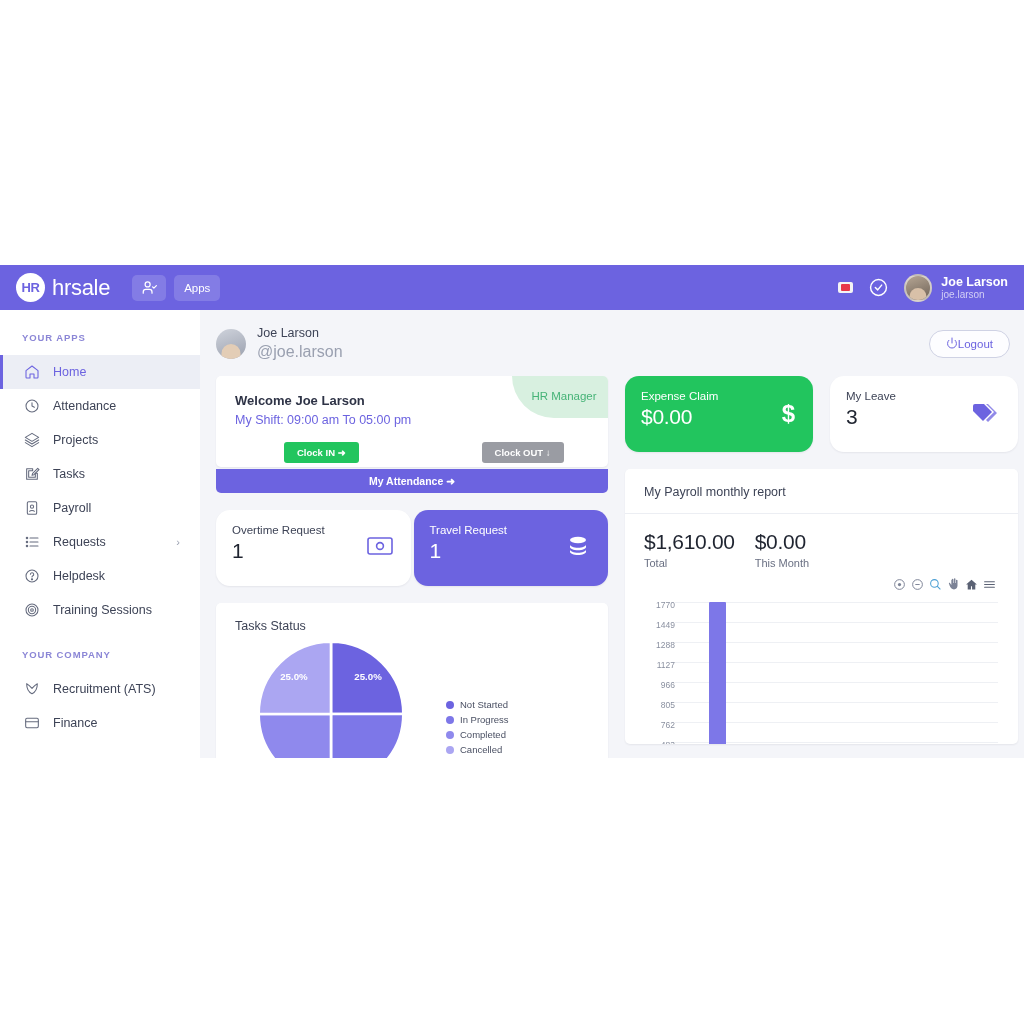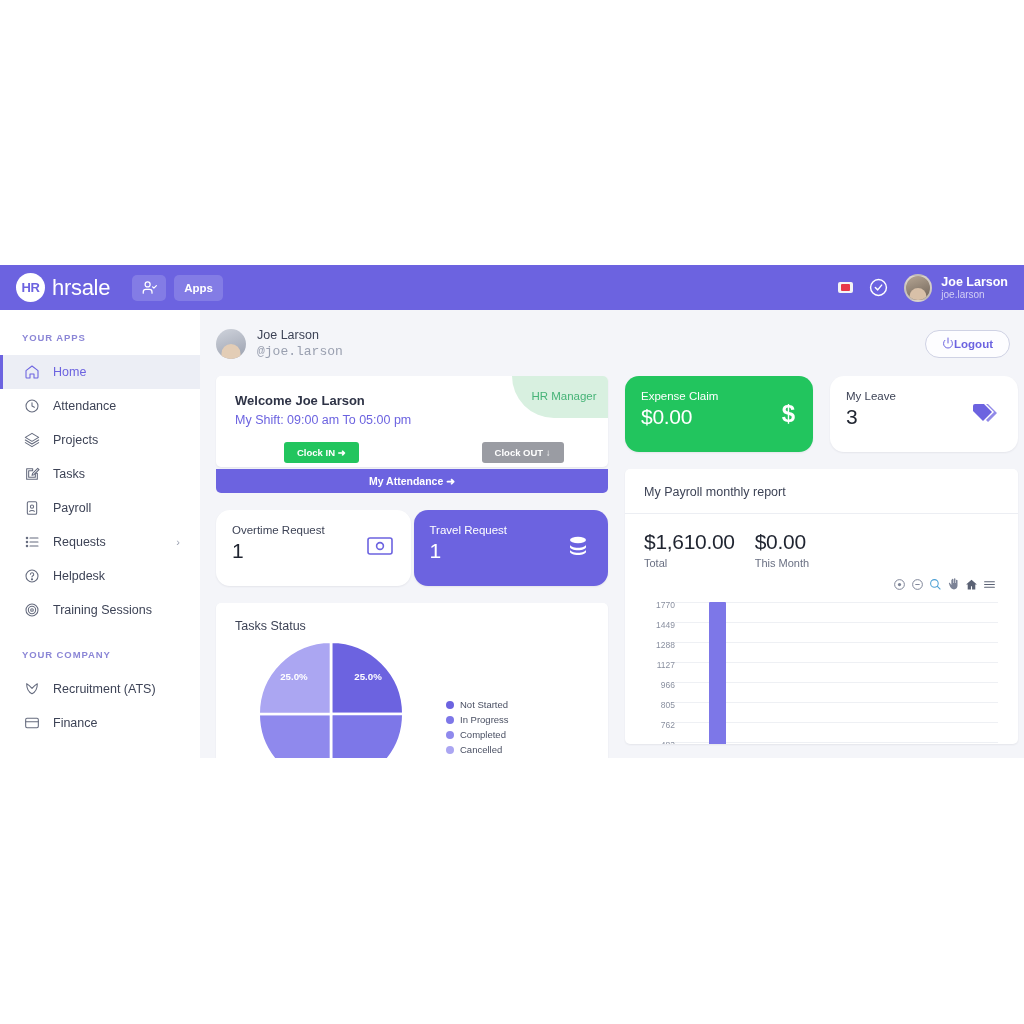--- a/index.html
+++ b/index.html
@@ -20,21 +20,21 @@
   .brand-mark {
     width:29px; height:29px; border-radius:50%; background:#ffffff;
     display:flex; align-items:center; justify-content:center;
     color:#6c63e0; font-size:13px; font-weight:bold; letter-spacing:-.5px;
   }
   .brand-name { color:#fff; font-size:22px; letter-spacing:-.3px; }
   .hdr-btns { display:flex; gap:8px; margin-left:22px; }
   .hdr-btn {
     background:rgba(255,255,255,.16); border-radius:5px; height:26px;
     display:flex; align-items:center; justify-content:center; padding:0 10px;
-    color:#fff; font-size:11.5px; font-weight:bold;
+    color:#fff; font-size:11.5px; font-weight:normal;
   }
   .hdr-btn.icon-only { width:34px; padding:0; }
   .topbar-right { margin-left:auto; display:flex; align-items:center; gap:16px; }
   .flag-icon {
     width:15px; height:11px; border-radius:2px; background:#f4f4f4;
     display:flex; align-items:center; justify-content:center;
   }
   .flag-inner { width:9px; height:7px; background:#e8374a; border-radius:1px; }
   .check-icon { width:19px; height:19px; }
   .user-chip { display:flex; align-items:center; gap:9px; }
@@ -78,25 +78,25 @@
   .avatar-lg {
     width:30px; height:30px; border-radius:50%; background:linear-gradient(160deg,#cfd3dc,#9aa0ae);
     position:relative; overflow:hidden; flex-shrink:0;
   }
   .avatar-lg::after {
     content:""; position:absolute; left:50%; top:50%; transform:translateX(-50%);
     width:19px; height:19px; border-radius:50% 50% 42% 42%; background:#e3cdb6;
   }
   .profile-text { margin-left:11px; line-height:1.25; }
   .profile-name { font-size:12.5px; color:#3d4356; }
-  .profile-handle { font-size:13px; color:#9aa0b0;font-family:Liberation Mono, monospace; }
+  .profile-handle { font-size:16px; color:#9aa0b0; }
   .logout-btn {
     margin-left:auto; border:1px solid #cfd2e4; border-radius:18px; height:28px;
     display:flex; align-items:center; gap:0; padding:0 16px;
-    color:#6c63e0; font-size:11.5px; background:#fdfdff;font-weight:bold;
+    color:#6c63e0; font-size:11.5px; background:#fdfdff;
   }
 
   .grid { display:flex; gap:17px; align-items:flex-start; }
   .col-left { width:392px; flex-shrink:0; }
   .col-right { flex:1; }
 
   .card { background:#fff; border-radius:5px; box-shadow:0 1px 2px rgba(30,35,60,.07); }
 
   
   .welcome { position:relative; overflow:hidden; height:91px; }

